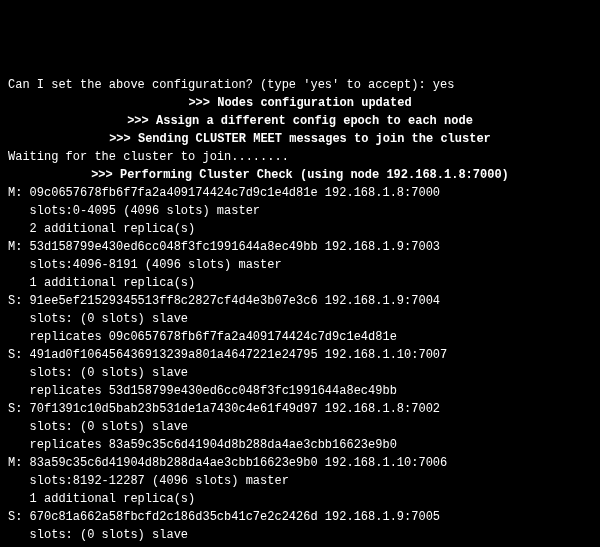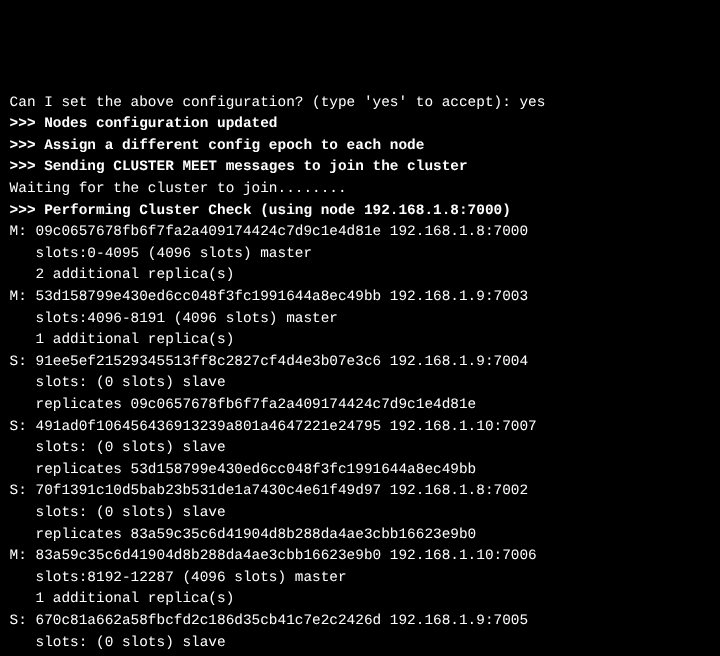--- a/index.html
+++ b/index.html
@@ -9,21 +9,21 @@
     font-family: "Consolas", "Courier New", monospace;
     font-size: 12px;
     line-height: 1.5;
     padding: 4px 8px;
     width: 600px;
     height: 547px;
     overflow: hidden;
     white-space: pre;
   }
   .line { display: block; }
-  .bold { font-weight: bold; }
+  .bold { font-weight: bold; text-align: center; }
 </style>
 </head>
 <body>
 
 
 
 <div id="terminal"><span class="line ">Can I set the above configuration? (type 'yes' to accept): yes</span><span class="line bold">&gt;&gt;&gt; Nodes configuration updated</span><span class="line bold">&gt;&gt;&gt; Assign a different config epoch to each node</span><span class="line bold">&gt;&gt;&gt; Sending CLUSTER MEET messages to join the cluster</span><span class="line ">Waiting for the cluster to join........</span><span class="line bold">&gt;&gt;&gt; Performing Cluster Check (using node 192.168.1.8:7000)</span><span class="line ">M: 09c0657678fb6f7fa2a409174424c7d9c1e4d81e 192.168.1.8:7000</span><span class="line ">   slots:0-4095 (4096 slots) master</span><span class="line ">   2 additional replica(s)</span><span class="line ">M: 53d158799e430ed6cc048f3fc1991644a8ec49bb 192.168.1.9:7003</span><span class="line ">   slots:4096-8191 (4096 slots) master</span><span class="line ">   1 additional replica(s)</span><span class="line ">S: 91ee5ef21529345513ff8c2827cf4d4e3b07e3c6 192.168.1.9:7004</span><span class="line ">   slots: (0 slots) slave</span><span class="line ">   replicates 09c0657678fb6f7fa2a409174424c7d9c1e4d81e</span><span class="line ">S: 491ad0f106456436913239a801a4647221e24795 192.168.1.10:7007</span><span class="line ">   slots: (0 slots) slave</span><span class="line ">   replicates 53d158799e430ed6cc048f3fc1991644a8ec49bb</span><span class="line ">S: 70f1391c10d5bab23b531de1a7430c4e61f49d97 192.168.1.8:7002</span><span class="line ">   slots: (0 slots) slave</span><span class="line ">   replicates 83a59c35c6d41904d8b288da4ae3cbb16623e9b0</span><span class="line ">M: 83a59c35c6d41904d8b288da4ae3cbb16623e9b0 192.168.1.10:7006</span><span class="line ">   slots:8192-12287 (4096 slots) master</span><span class="line ">   1 additional replica(s)</span><span class="line ">S: 670c81a662a58fbcfd2c186d35cb41c7e2c2426d 192.168.1.9:7005</span><span class="line ">   slots: (0 slots) slave</span><span class="line ">   replicates 2a2316a1943e20d9a8d5bb31649b7b6a4d2b031e</span></div>
 
 
 

